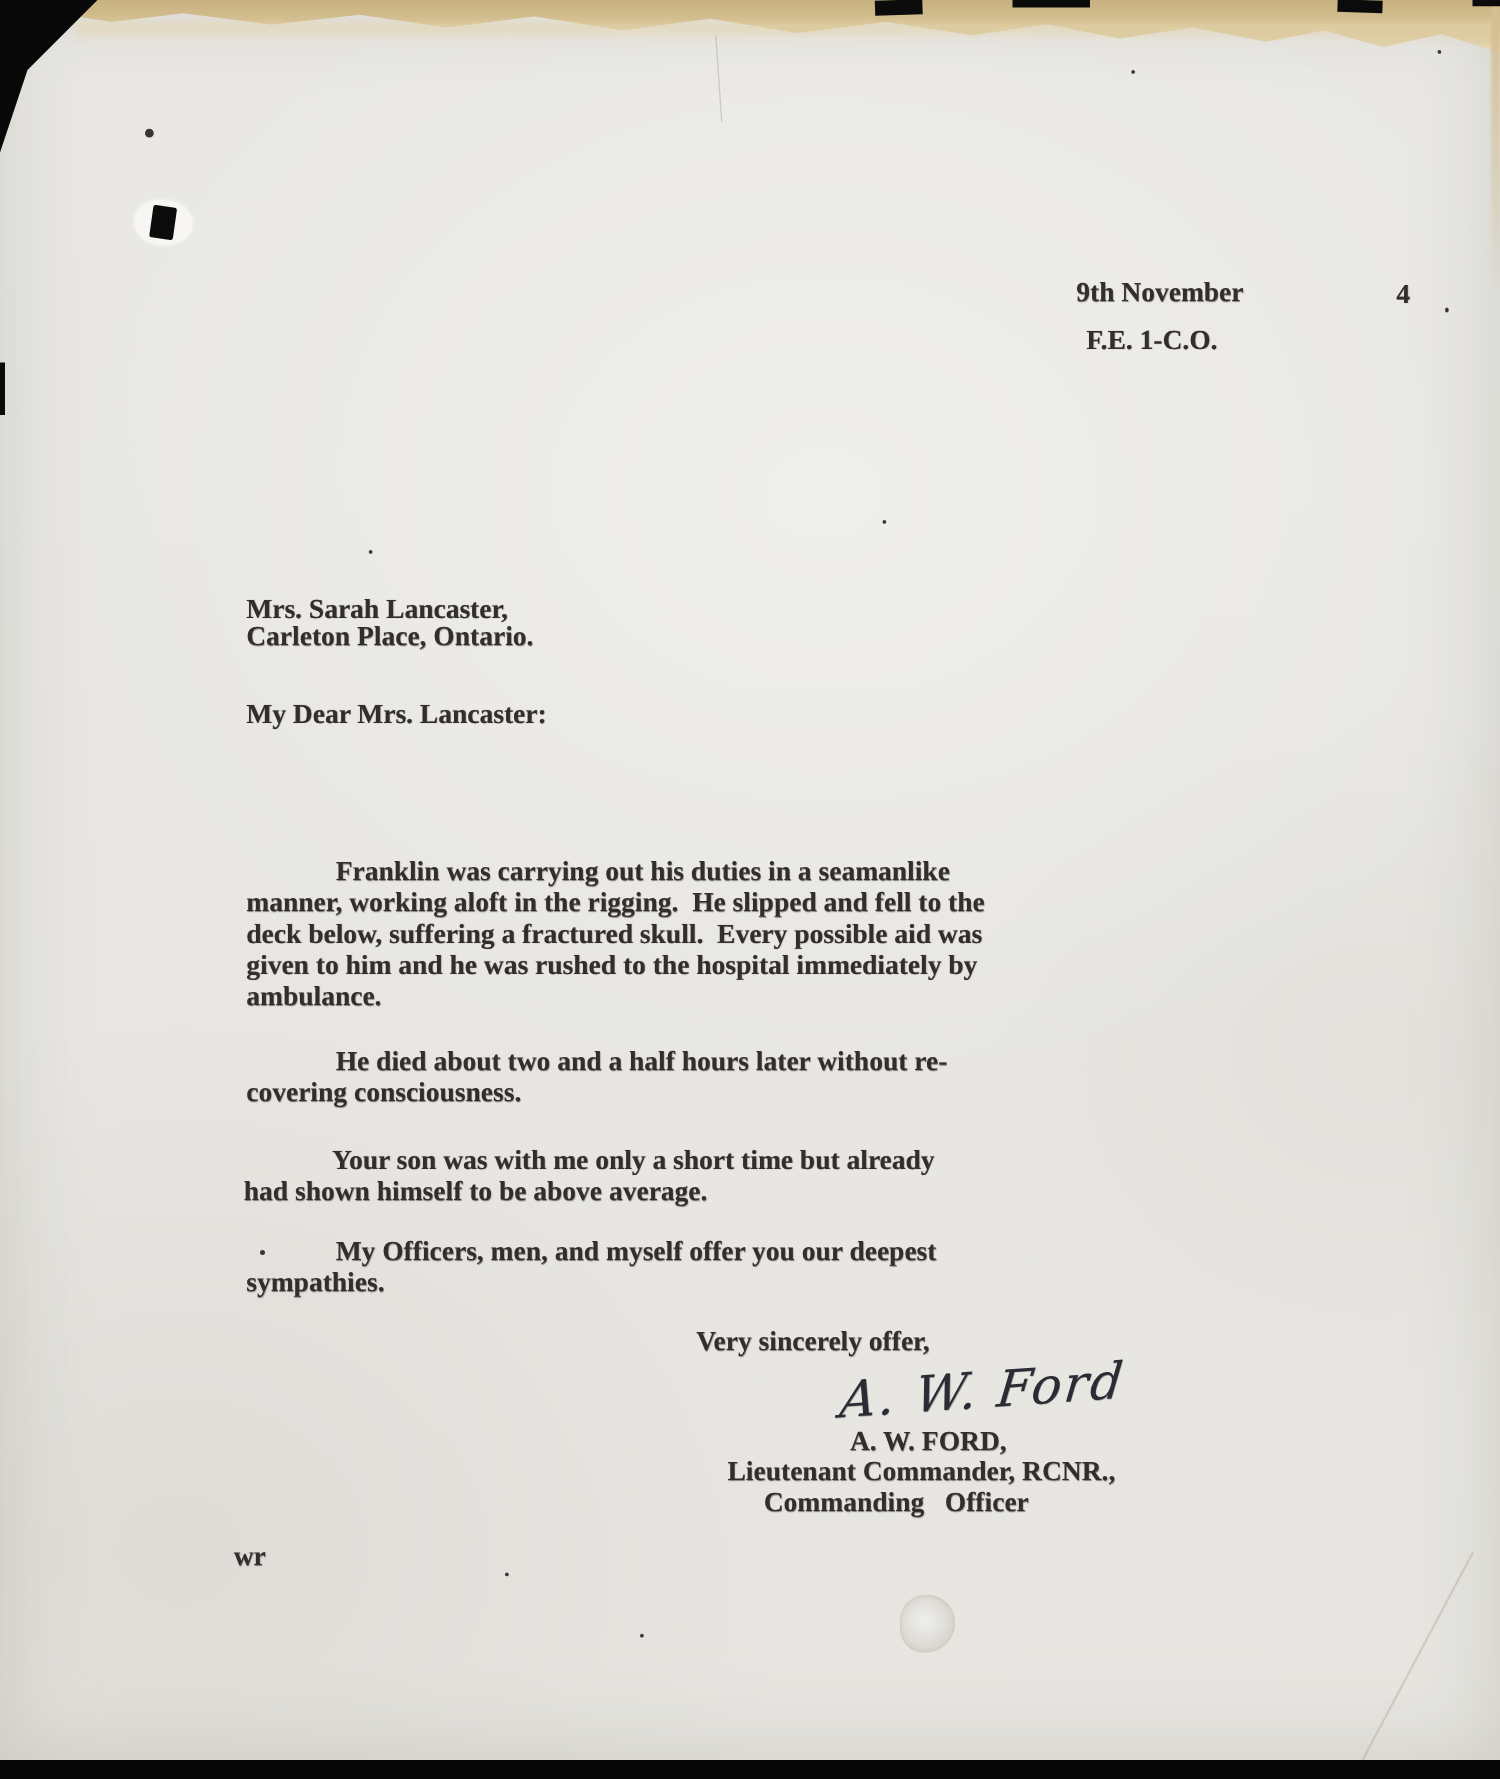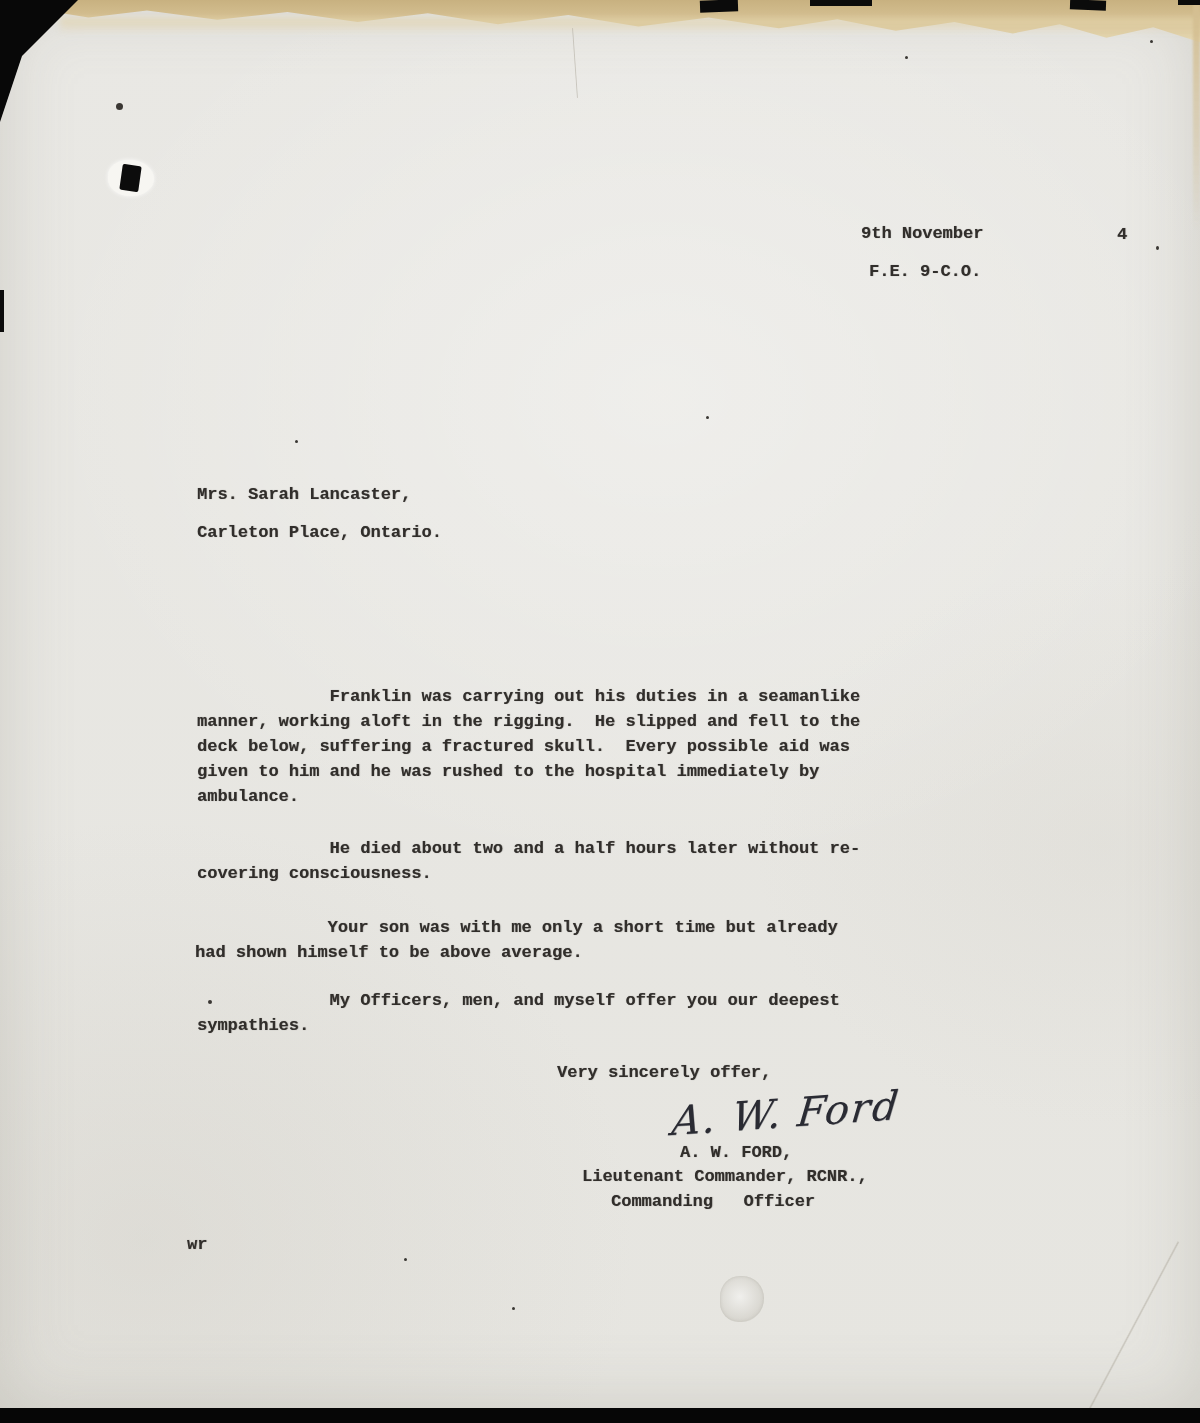--- a/index.html
+++ b/index.html
@@ -67,27 +67,27 @@
   }
   .crease{position:absolute;background:linear-gradient(90deg, rgba(255,255,255,0) , rgba(175,170,158,0.55), rgba(255,255,255,0));}
   .fold-line{
     position:absolute;left:8px;top:40px;width:2px;height:230px;
     background:linear-gradient(rgba(160,152,135,0.55), rgba(160,152,135,0));
     transform:rotate(20deg);transform-origin:top left;
   }
   
   .typed{
     position:absolute;
-    font-family:Liberation Mono, monospace;
-    font-size:17px;line-height:25px;font-weight:700;
+    font-family:Liberation Serif, serif;
+    font-size:22px;line-height:25px;font-weight:700;
     color:#312e2b;white-space:pre;
     text-shadow:0.4px 0.4px 0.8px rgba(45,42,38,0.55);
     letter-spacing:0;
   }
-  .typed.wide{line-height:38px;}
+  .typed.wide{line-height:22px;}
   
   .script{
     position:absolute;
     font-family:"DejaVu Serif", serif;
     font-style:italic;font-size:40px;font-weight:500;
     color:#2a2b33;
     transform:rotate(-4deg) skewX(-10deg);
     text-shadow:0.5px 0.5px 0.5px rgba(40,42,55,0.4);
     letter-spacing:2px;
   }
@@ -113,25 +113,26 @@
   <div class="speck" style="left:1150px;top:40px;width:3px;height:3px;"></div>
   <div class="speck" style="left:1156px;top:246px;width:3px;height:4px;"></div>
   <div class="speck" style="left:295px;top:440px;width:3px;height:3px;"></div>
   <div class="speck" style="left:706px;top:416px;width:3px;height:3px;"></div>
   <div class="speck" style="left:208px;top:1000px;width:4px;height:4px;"></div>
   <div class="speck" style="left:512px;top:1307px;width:3px;height:3px;"></div>
   <div class="speck" style="left:404px;top:1258px;width:3px;height:3px;"></div>
 
   <div class="typed" style="left:861px;top:221px;">9th November</div>
   <div class="typed" style="left:1117px;top:222px;">4</div>
-  <div class="typed" style="left:869px;top:259px;">F.E. 9-C.O.</div>
+  <div class="typed" style="left:869px;top:259px;">F.E. 1-C.O.</div>
 
   <div class="typed wide" style="left:197px;top:476px;">Mrs. Sarah Lancaster,
 Carleton Place, Ontario.</div>
 
+  <div class="typed" style="left:197px;top:558px;">My Dear Mrs. Lancaster:</div>
 
   <div class="typed" style="left:197px;top:684px;">             Franklin was carrying out his duties in a seamanlike
 manner, working aloft in the rigging.  He slipped and fell to the
 deck below, suffering a fractured skull.  Every possible aid was
 given to him and he was rushed to the hospital immediately by
 ambulance.</div>
   <div class="typed" style="left:197px;top:836px;">             He died about two and a half hours later without re-
 covering consciousness.</div>
   <div class="typed" style="left:195px;top:915px;">             Your son was with me only a short time but already
 had shown himself to be above average.</div>

